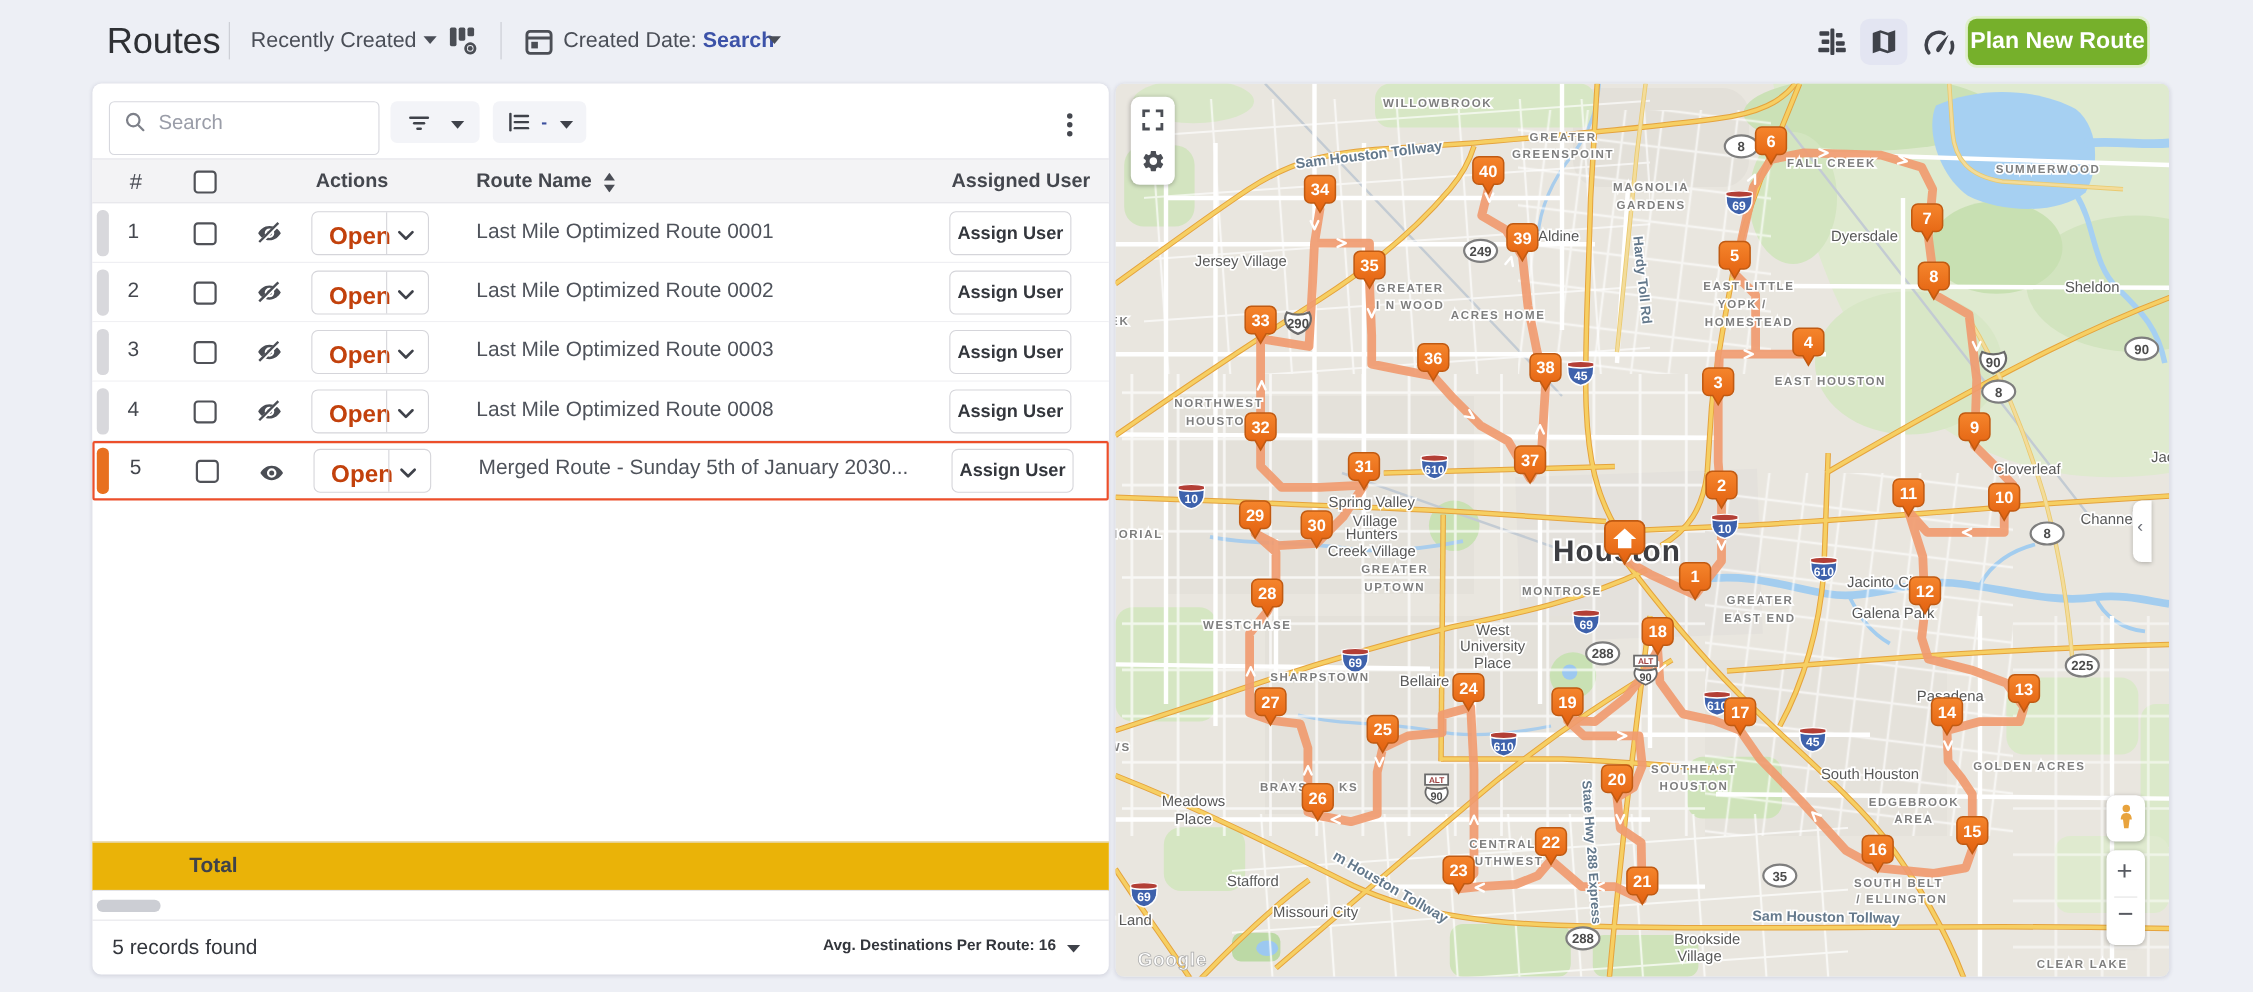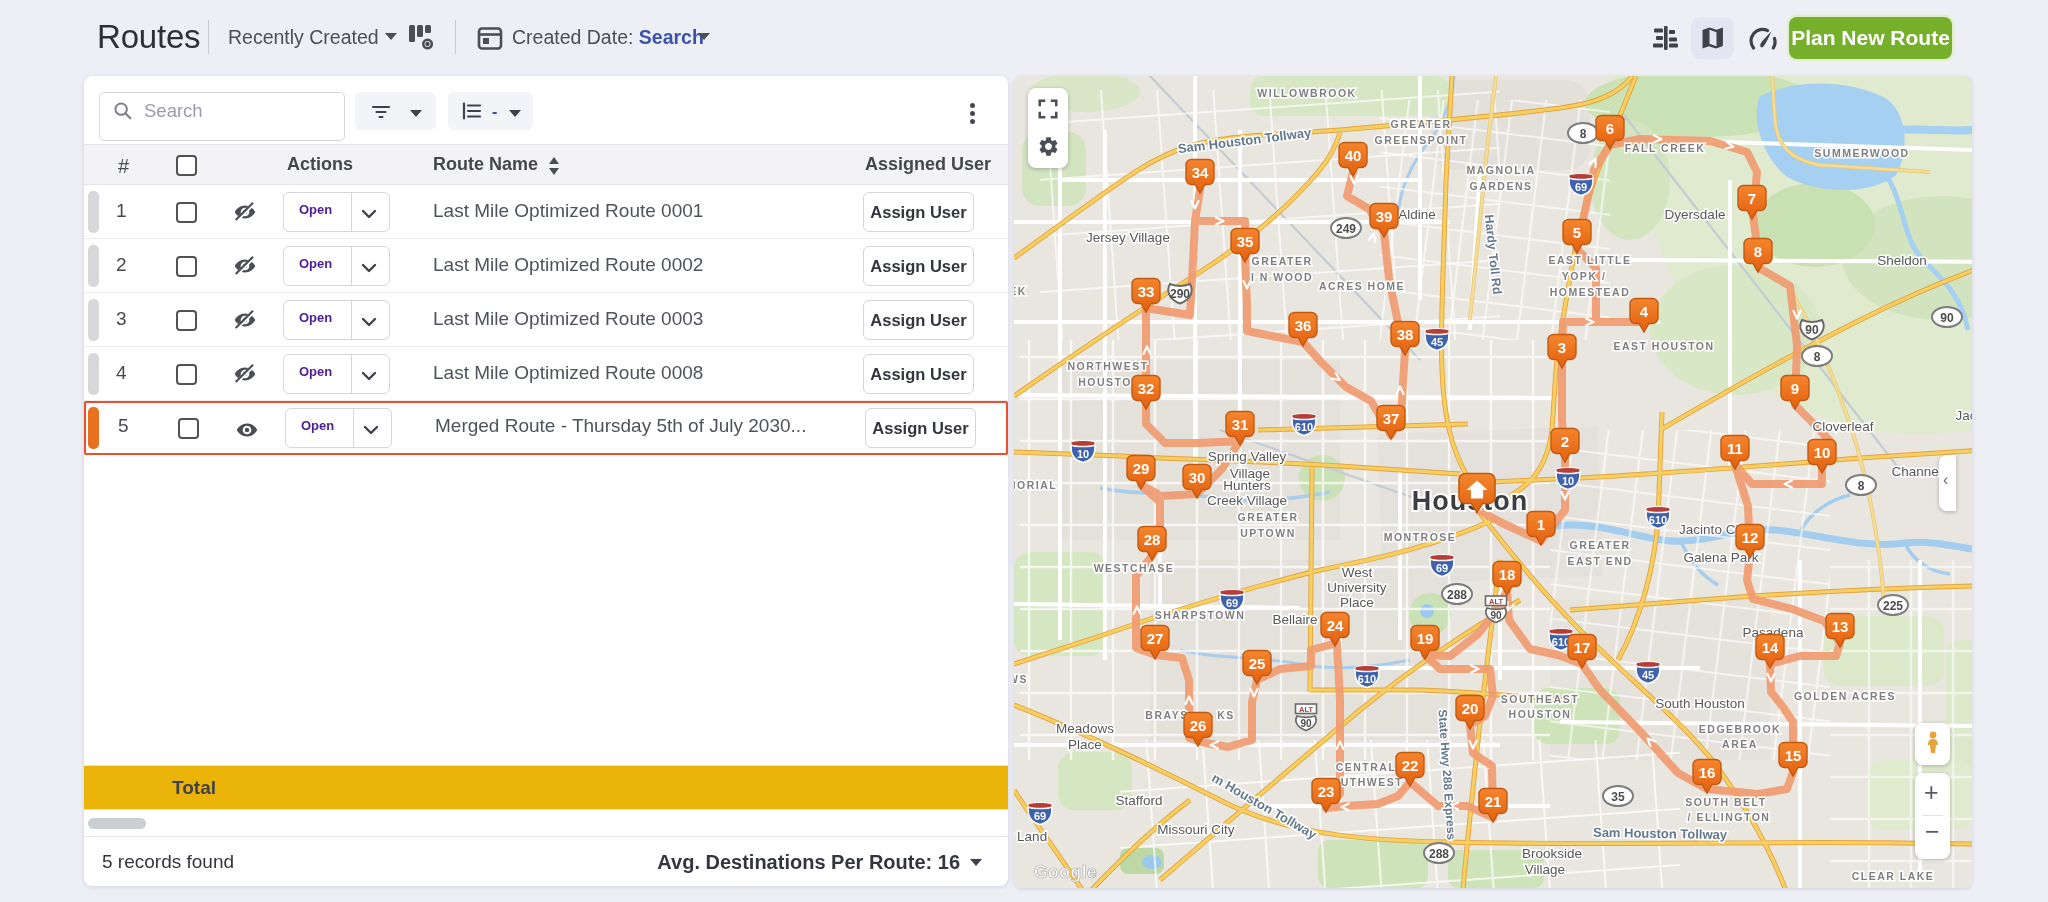--- a/index.html
+++ b/index.html
@@ -18,21 +18,21 @@
 .kebab {position:absolute}
 .thead {position:absolute;left:0;top:68px;width:924px;height:41px;background:#f3f3f5;border-top:1px solid #e7e7eb;border-bottom:1px solid #e2e2e7}
 .thead .hcell {position:absolute;top:9px;font-size:18px;font-weight:700;color:#44474e}
 .thead .cb {top:10px}
 .cb {position:absolute;width:21px;height:21px;border:2px solid #505258;border-radius:4px;background:#fff}
 .row {position:absolute;left:0;width:924px;height:54px;background:#fff;border-bottom:1px solid #ededf1}
 .row.hl {border:2px solid #ec4f2b;border-radius:2px}
 .pill {position:absolute;left:4px;top:6px;width:11px;height:42px;border-radius:5px}
 .row .num {position:absolute;left:32px;top:15px;font-size:19px;color:#44474e}
 .openbtn {position:absolute;left:199px;top:7px;width:107px;height:40px;border:1px solid #d5d5da;border-radius:6px}
-.openbtn span {position:absolute;left:15px;top:9px;font-size:13px;font-weight:700;color:#4c1d95}
+.openbtn span {position:absolute;left:15px;top:9px;font-size:22px;font-weight:700;color:#c2410c}
 .openbtn .sep {position:absolute;left:67px;top:0;width:1px;height:38px;background:#d5d5da}
 .rname {position:absolute;left:349px;top:15px;font-size:19px;color:#4f535b}
 .assign {position:absolute;left:779px;top:7px;width:111px;height:40px;border:1px solid #d5d5da;border-radius:6px;font-size:16.5px;font-weight:700;color:#33363c;text-align:center;line-height:38px;white-space:nowrap}
 .row.hl .pill {left:2px;top:4px}
 .row.hl .num {top:12px} .row.hl .cb {top:15px!important} .row.hl .openbtn {top:5px} .row.hl .rname {top:12px} .row.hl .assign {top:5px}
 .totalrow {position:absolute;left:0;top:689px;width:924px;height:45px;background:#eab308;border-top:1px solid #e4e4e8;border-bottom:1px solid #e4e4e8}
 .scrollstrip {position:absolute;left:0;top:734px;width:924px;height:26px}
 .spill {position:absolute;left:4px;top:8px;width:58px;height:11px;border-radius:6px;background:#ccced4}
 .foot {position:absolute;left:0;top:760px;width:924px;height:50px;border-top:1px solid #e6e6ea}
 .mapwrap {position:absolute;left:1014px;top:76px;width:958px;height:812px;border-radius:8px;overflow:hidden;box-shadow:0 1px 4px rgba(40,45,80,.14)}
@@ -230,32 +230,32 @@
         <path d="M12 6c-4.5 0-7.8 3-9.5 6 1.7 3 5 6 9.5 6s7.8-3 9.5-6c-1.7-3-5-6-9.5-6zm0 10a4 4 0 1 1 0-8 4 4 0 0 1 0 8z" fill="#4b4e55"></path>
         <circle cx="12" cy="12" r="2.1" fill="#4b4e55"></circle>
       </svg>
     <div class="openbtn">
         <span>Open</span>
         <i class="sep"></i>
         <svg width="16" height="10" viewBox="0 0 16 10" style="position:absolute;right:12px;top:16px">
           <path d="M2 2 L8 8 L14 2" fill="none" stroke="#3f424a" stroke-width="2.4" stroke-linecap="round" stroke-linejoin="round"></path>
         </svg>
       </div>
-    <div class="rname">Merged Route - Thursday 5th of July 2030...</div>
+    <div class="rname">Merged Route - Sunday 5th of January 2030...</div>
     <div class="assign">Assign User</div>
   </div>
   <div class="totalrow">
       <span style="position:absolute;left:88px;top:11px;font-size:19px;font-weight:700;color:#3f424a">Total</span>
     </div>
   <div class="scrollstrip">
       <div class="spill"></div>
     </div>
   <div class="foot">
     <span style="position:absolute;left:18px;top:14px;font-size:19px;color:#33363c">5 records found</span>
-    <span style="position:absolute;right:48px;top:14px;font-size:20px;font-weight:700;color:#33363c">Avg. Destinations Per Route: 16</span>
+    <span style="position:absolute;right:48px;top:14px;font-size:14px;font-weight:700;color:#33363c">Avg. Destinations Per Route: 16</span>
     <div class="caret" style="right:26px;top:22px;border-top-color:#3f424a"></div>
   </div>
 </div>
 
 <div class="mapwrap">
     <svg class="map" width="958" height="812" viewBox="1014 76 958 812" xmlns="http://www.w3.org/2000/svg">
       <defs>
 <linearGradient id="mg" x1="0" y1="0" x2="0" y2="1">
           <stop offset="0" stop-color="#f5852c"></stop>
           <stop offset="1" stop-color="#e2600f"></stop>

